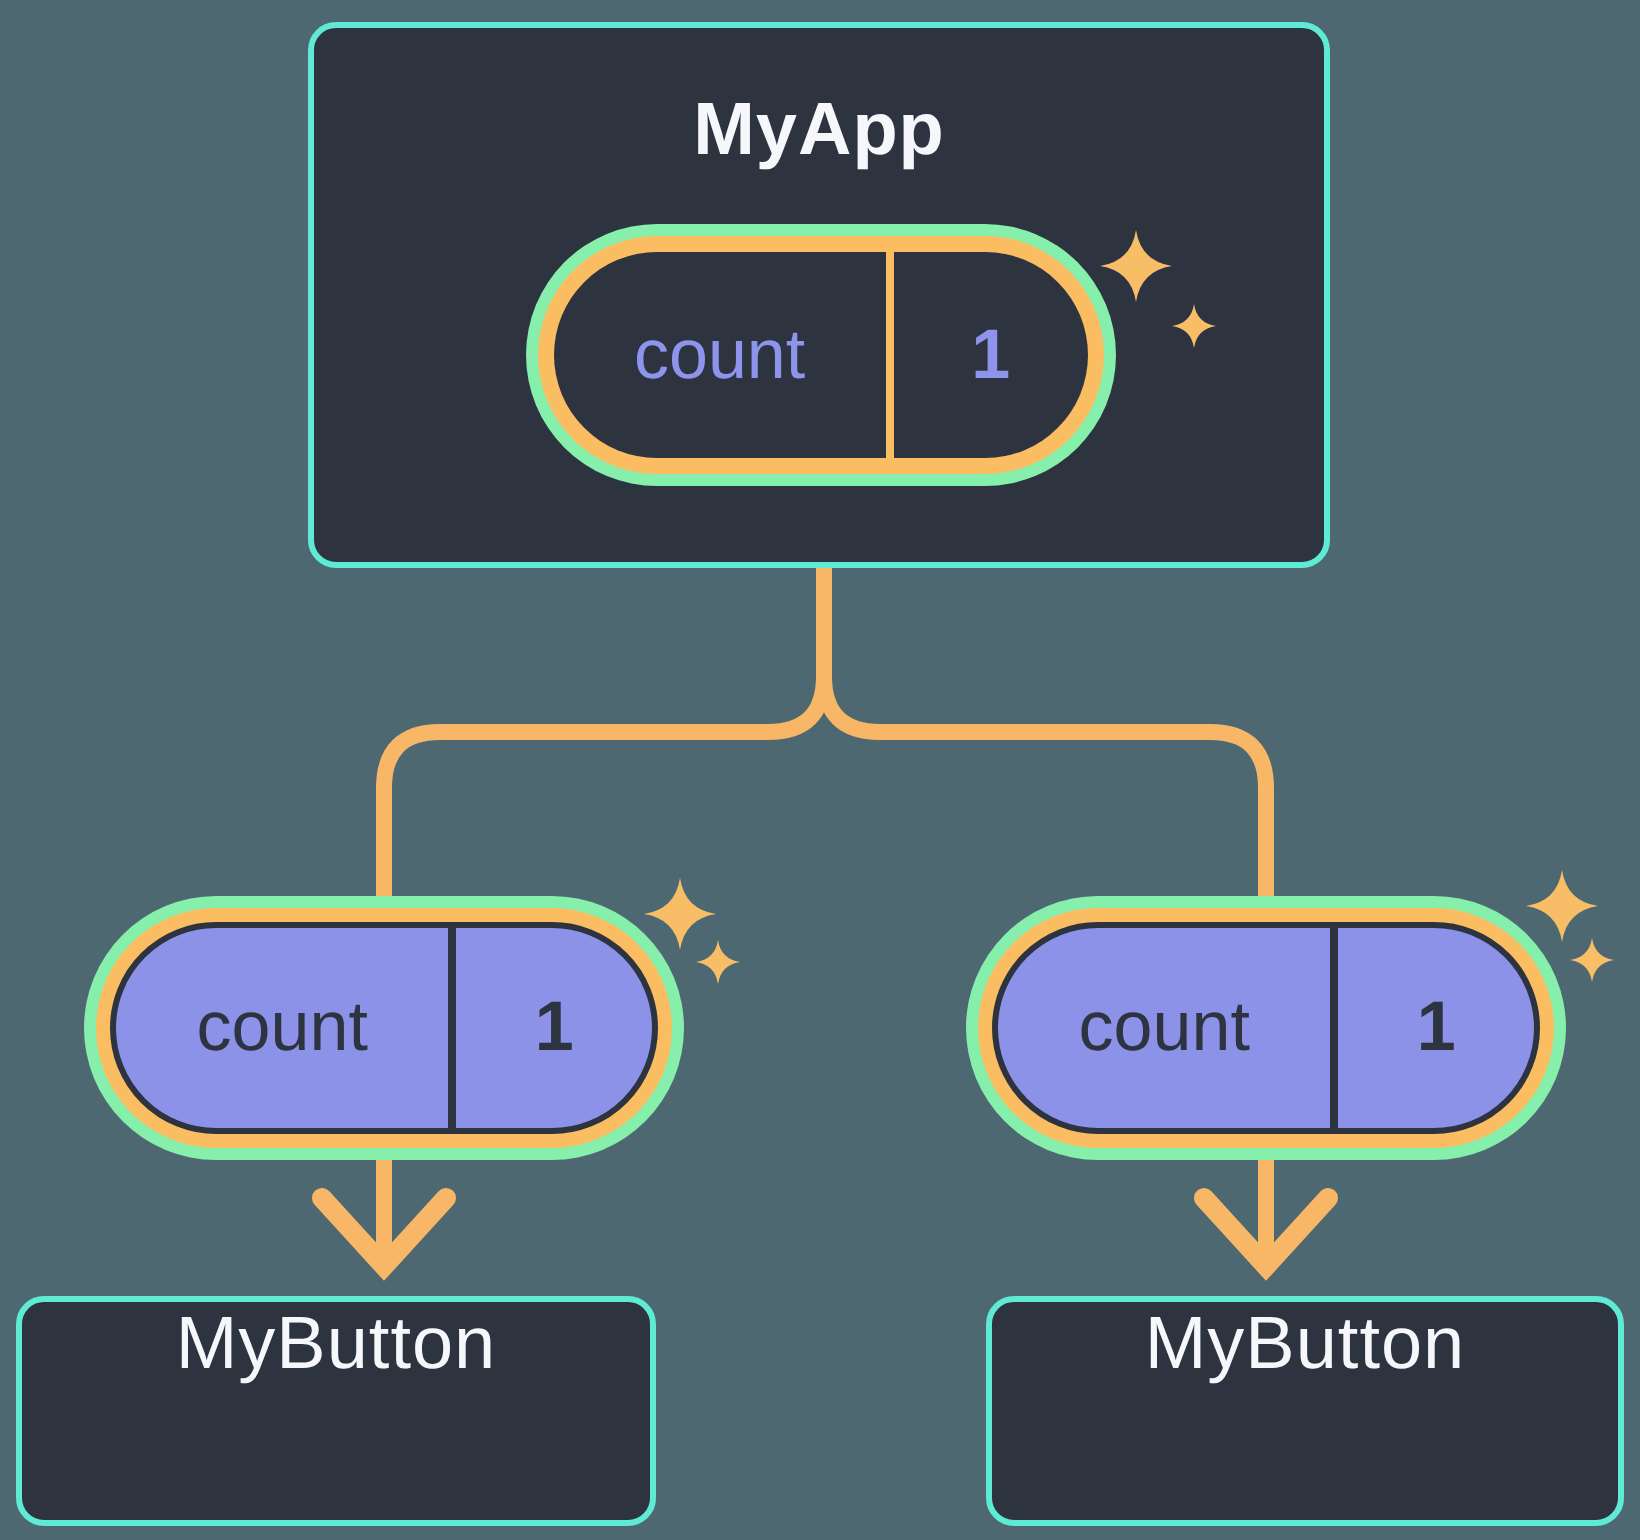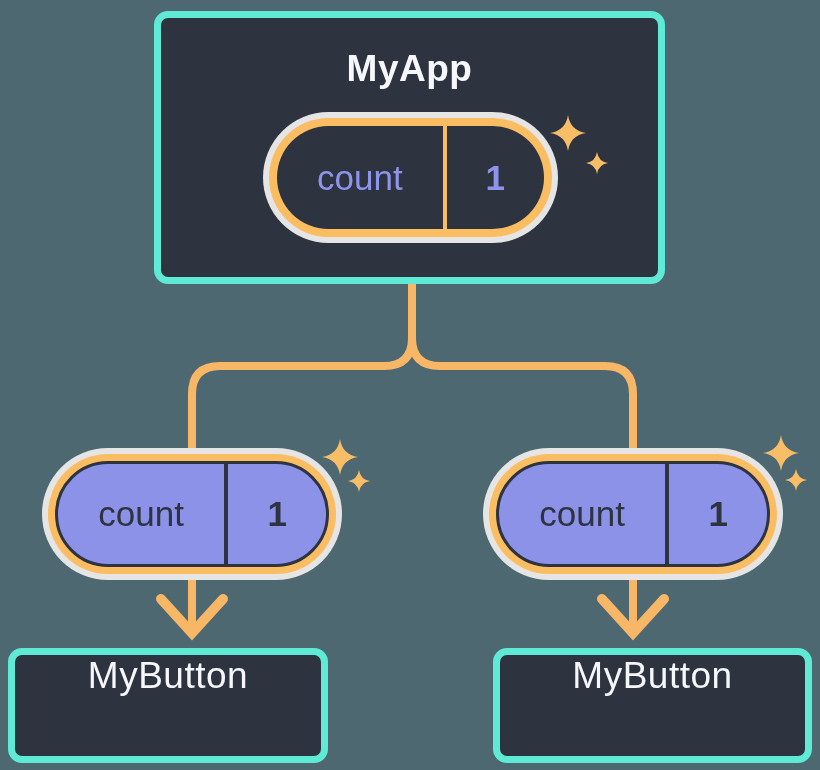--- a/index.html
+++ b/index.html
@@ -12,21 +12,21 @@
   }
   .stage{position:absolute;inset:0;width:820px;height:770px;}
 
   
   .connectors{position:absolute;left:0;top:0;z-index:1;}
 
   
   .node-box{
     position:absolute;
     background:#2d333f;
-    border:7px solid #5eead4;
+    border:3px solid #5eead4;
     border-radius:14px;
     box-sizing:border-box;
     z-index:2;
   }
   .node-title{
     color:#f5f7fa;
     font-size:37px;
     font-weight:600;
     letter-spacing:0.5px;
     text-align:center;
@@ -35,21 +35,21 @@
   .root-box{left:154px;top:11px;width:511px;height:273px;}
   .root-box .node-title{margin-top:30px;}
   .button-box{display:flex;justify-content:center;}
   .button-box .node-title{font-weight:500;}
   .button-box-left{left:8px;top:648px;width:320px;height:115px;}
   .button-box-right{left:493px;top:648px;width:319px;height:115px;}
 
   
   .pill-outer{
     position:absolute;
-    background:#e5e5e5;
+    background:#86efac;
     border-radius:999px;
     padding:6px;
     box-sizing:border-box;
     z-index:2;
   }
   .pill-ring{
     background:#fabd62;
     border-radius:999px;
     padding:8px;
     height:100%;

